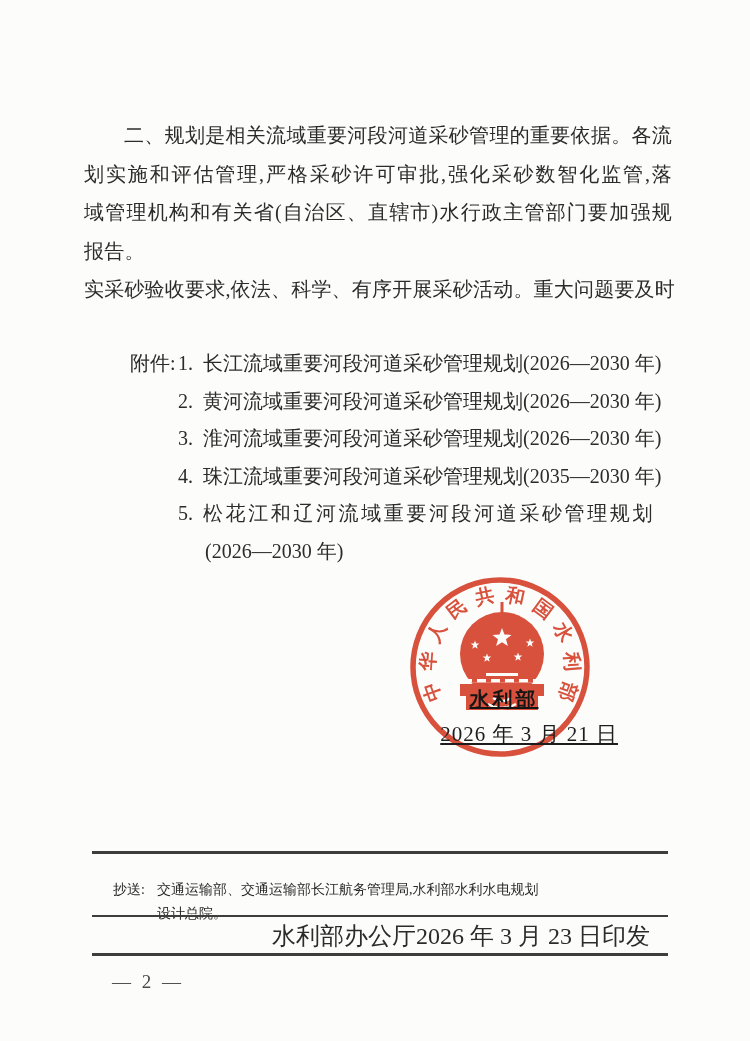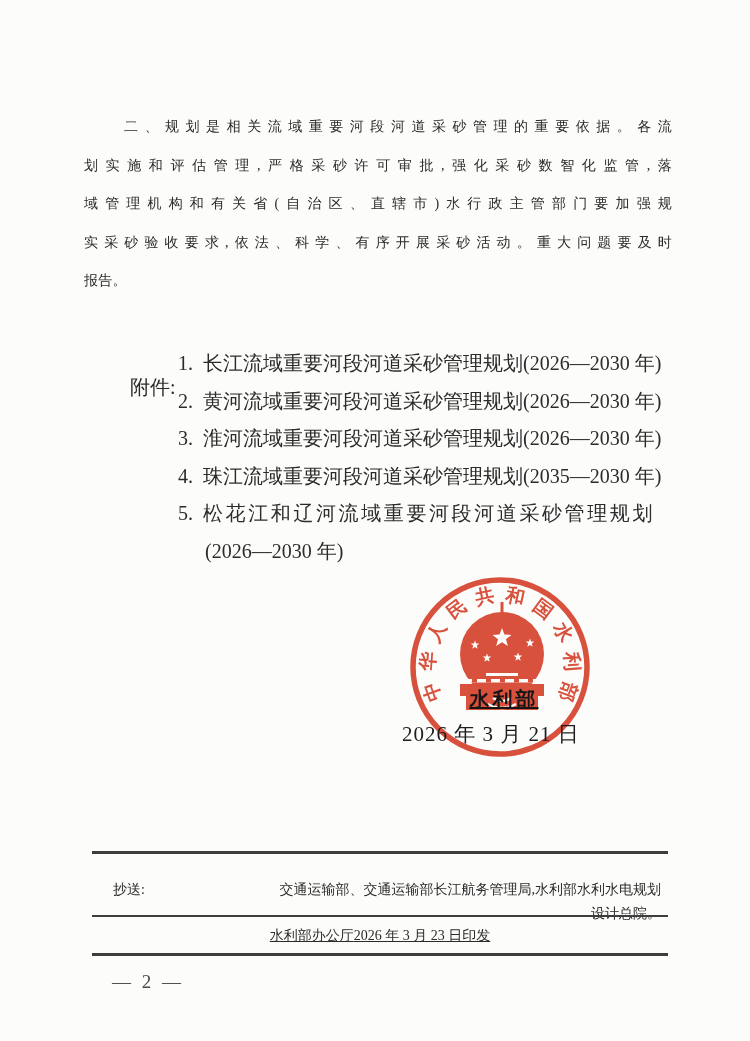--- a/index.html
+++ b/index.html
@@ -4,67 +4,67 @@
 <style>
   :root { --seal:#d6452e; --ink:#2b2b2b; --line:#3d3d3d; }
   html,body { margin:0; padding:0; }
   .page {
     position:relative; width:750px; height:1041px;
     background:#fcfcfb; overflow:hidden;
     font-family:"Liberation Serif","DejaVu Serif",serif;
     color:var(--ink);
   }
   
-  .body-text { position:absolute; left:84px; top:108px; width:588px; font-size:14px; letter-spacing:0.2px; }
+  .body-text { position:absolute; left:84px; top:116px; width:588px; font-size:20px; letter-spacing:0.2px; }
   .body-line { height:38.6px; line-height:38.6px; text-align:justify; text-align-last:justify; white-space:nowrap; }
   .body-line.first { padding-left:40px; width:548px; }
   .body-line.last { text-align-last:left; }
   
   .attachments { position:absolute; left:130px; top:345px; width:540px; font-size:20px; }
   .att-row { display:flex; height:37.6px; line-height:37.6px; white-space:nowrap; }
-  .att-label { display:inline-block; width:48px; flex:0 0 48px;margin-top:24px; }
+  .att-label { display:inline-block; width:48px; flex:0 0 48px; }
   .att-num { display:inline-block; width:25px; flex:0 0 25px; }
   .att-text { display:inline-block; }
   .att-text.spread { letter-spacing:2.6px; }
   .att-cont { padding-left:2px; }
   
   .seal-svg { position:absolute; left:400px; top:567px; width:200px; height:200px; }
   .seal-char { font-size:19px; font-weight:bold; fill:var(--seal); text-anchor:middle;
                font-family:"Liberation Serif","DejaVu Serif",serif; }
   .ink { fill:var(--seal); }
   .cut { fill:#fcfcfb; }
   .ring { stroke:var(--seal); fill:none; }
   .ribbon { stroke:#fcfcfb; stroke-width:2.5; fill:none; }
   .seal-agency { position:absolute; left:458px; top:686px; width:92px; text-align:center;
                  font-size:20px; font-weight:bold; letter-spacing:3px; color:#151515;text-decoration:underline; }
-  .seal-date { position:absolute; left:402px; top:720px; width:216px; text-align:left;
-               font-size:21px; letter-spacing:1px; color:#1d1d1d; }
+  .seal-date { position:absolute; left:402px; top:720px; width:216px; text-align:right;
+               font-size:21px; letter-spacing:1px; color:#1d1d1d;text-decoration:underline; }
   
   .rule { position:absolute; left:92px; width:576px; background:var(--line); }
   .rule.r1 { top:851px; height:3px; }
   .rule.r2 { top:915px; height:1.5px; }
   .rule.r3 { top:953px; height:3px; }
   .cc-row { position:absolute; left:113px; top:864px; width:548px; display:flex; font-size:14px; line-height:23.5px;margin-top:14px; }
   .cc-label { flex:0 0 44px; }
-  .cc-lines { flex:1;text-align:right; }
+  .cc-lines { flex:1; }
   .issue-row { position:absolute; left:110px; right:100px; top:924px; display:flex;
-               justify-content:center; font-size:14px; line-height:24px;text-decoration:underline; }
+               justify-content:flex-end; font-size:24px; line-height:24px; }
   .page-num { position:absolute; left:112px; top:971px; font-size:19px; letter-spacing:3px; color:#4a4a4a; }
 </style>
 </head>
 <body>
 
 <div class="page">
 
   <div class="body-text">
     <div class="body-line first">二、规划是相关流域重要河段河道采砂管理的重要依据。各流</div>
     <div class="body-line">划实施和评估管理,严格采砂许可审批,强化采砂数智化监管,落</div>
     <div class="body-line">域管理机构和有关省(自治区、直辖市)水行政主管部门要加强规</div>
+    <div class="body-line last">报告。</div>
     <div class="body-line">实采砂验收要求,依法、科学、有序开展采砂活动。重大问题要及时</div>
-    <div class="body-line last">报告。</div>
   </div>
 
   <div class="attachments">
     <div class="att-row">
       <span class="att-label">附件:</span>
       <span class="att-num">1.</span>
       <span class="att-text">长江流域重要河段河道采砂管理规划(2026—2030 年)</span>
     </div>
     <div class="att-row">
       <span class="att-label"></span>

